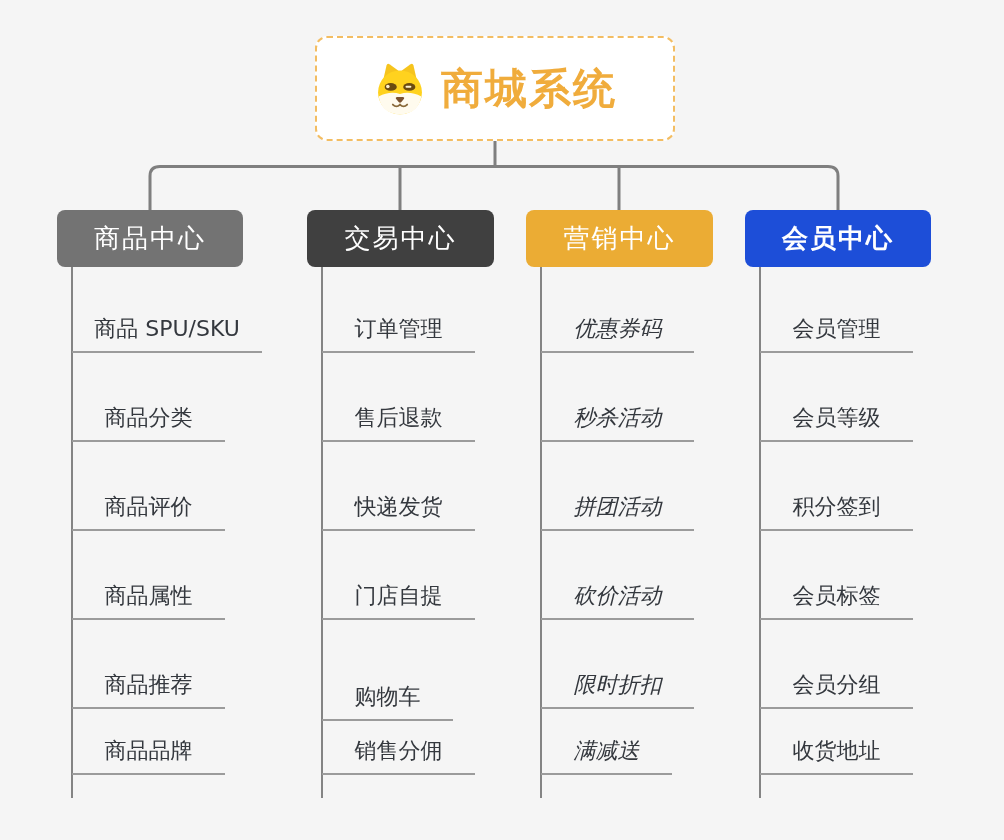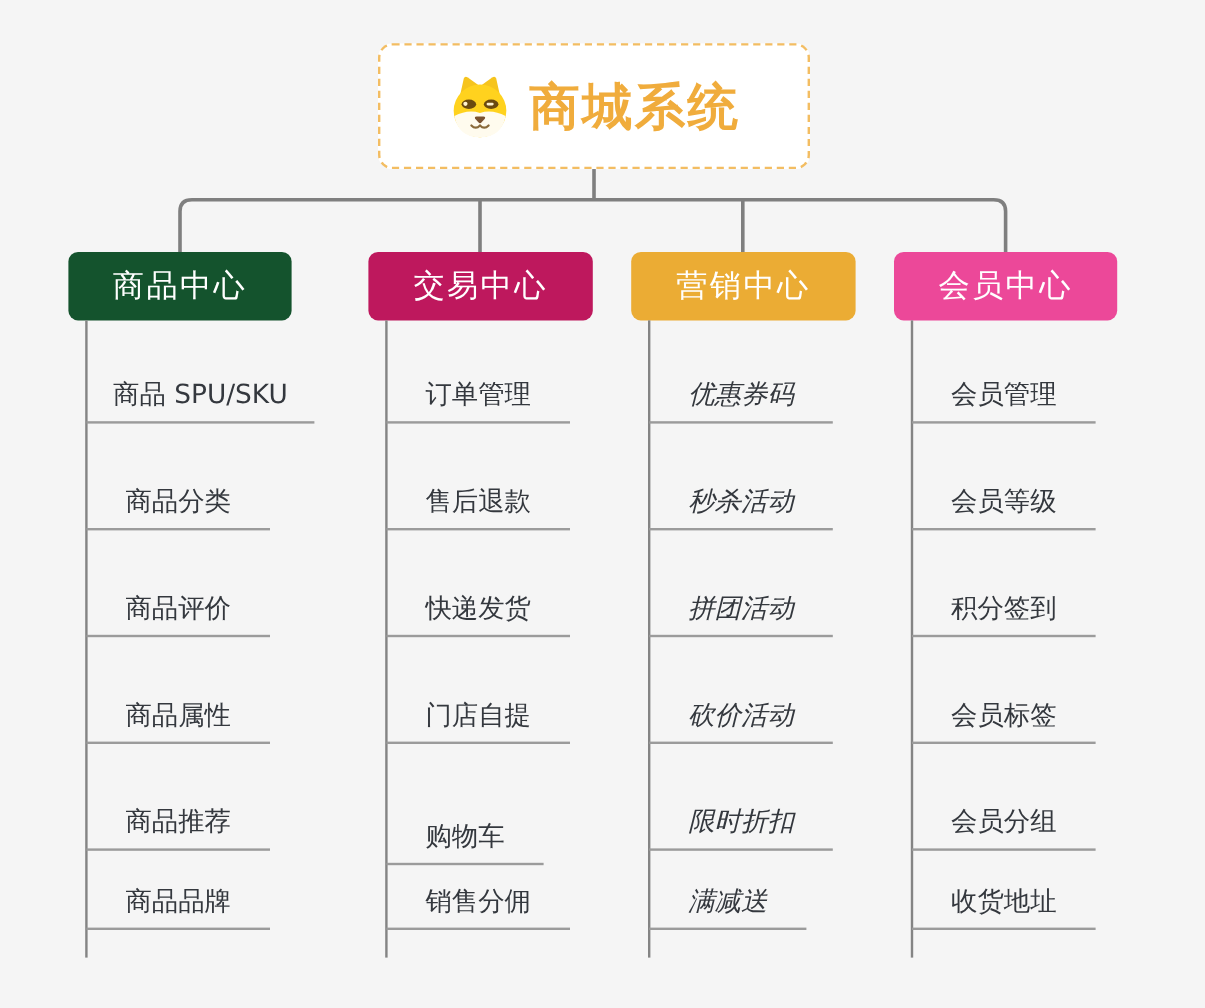--- a/index.html
+++ b/index.html
@@ -77,30 +77,30 @@
       <ellipse cx="21" cy="29.5" rx="7.2" ry="4.6" fill="#6b4a10"></ellipse>
       <circle cx="17.6" cy="29" r="2.1" fill="#fff3cf"></circle>
       <ellipse cx="43" cy="29.5" rx="7.2" ry="4.6" fill="#6b4a10"></ellipse>
       <rect x="38.5" y="28" width="7" height="2.6" rx="1.3" fill="#fff3cf"></rect>
       <path d="M28.6 41.5 h6.8 q2.3 0 1.4 2.2 l-3.2 3.6 q-1.6 1.7 -3.2 0 l-3.2 -3.6 q-0.9 -2.2 1.4 -2.2 Z" fill="#7a5230"></path>
       <path d="M23.5 50.5 q4.3 4.3 8.5 0 q4.2 4.3 8.5 0" stroke="#8a6a3a" stroke-width="2.2" fill="none" stroke-linecap="round"></path>
     </svg>
     <span class="root-title">商城系统</span>
   </div>
 
-  <div class="branch b0" style="background: #14532d;">
+  <div class="branch b0" style="background: #737373;">
     <span>商品中心</span>
   </div>
-  <div class="branch b1" style="background: #be185d;">
+  <div class="branch b1" style="background: #404040;">
     <span>交易中心</span>
   </div>
   <div class="branch b2" style="background: rgb(235, 172, 52);">
     <span>营销中心</span>
   </div>
-  <div class="branch b3" style="background: #ec4899;">
+  <div class="branch b3" style="background: #1d4ed8; font-weight: bold;">
     <span>会员中心</span>
   </div>
 
   <div class="vline c0"></div>
   <div class="vline c1"></div>
   <div class="vline c2"></div>
   <div class="vline c3"></div>
 
   <div class="leaf c0 r0 wide">商品 SPU/SKU</div>
   <div class="leaf c0 r1">商品分类</div>

